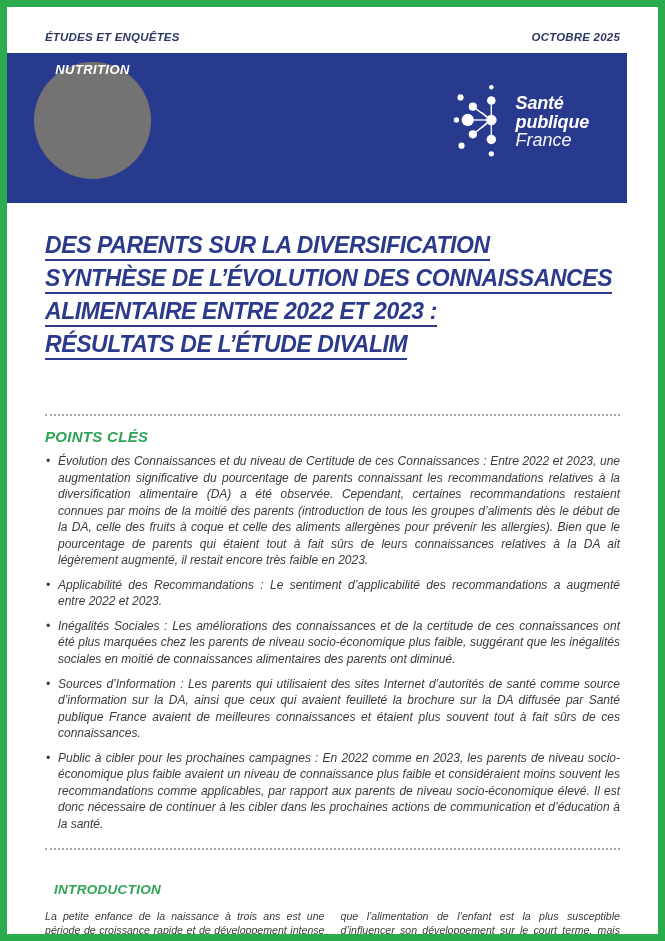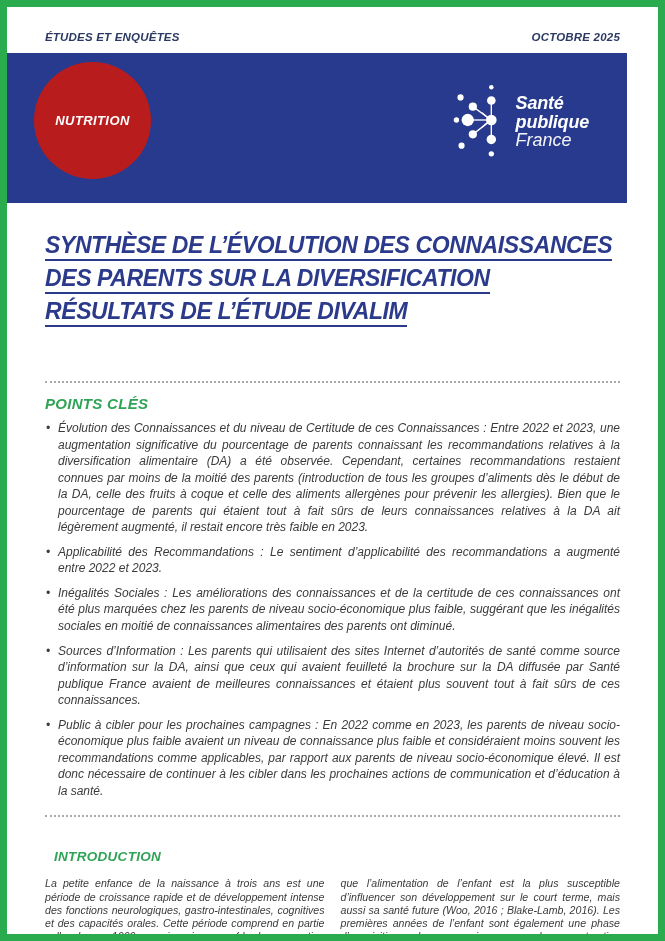--- a/index.html
+++ b/index.html
@@ -37,23 +37,23 @@
     height: 150px;
     background: #283a8d;
   }
   .category-circle {
     position: absolute;
     left: 27px;
     top: 9px;
     width: 117px;
     height: 117px;
     border-radius: 50%;
-    background: #b91c1c;
-    display: flex;
-    align-items: center;
+    background: #737373;
+    display: flex;
+    align-items: flex-start;
     justify-content: center;
   }
   .category-circle span {
     color: #ffffff;
     font-size: 13px;
     font-weight: 700;
     letter-spacing: 0.4px;
   }
   .logo {
     position: absolute;
@@ -184,22 +184,23 @@
         <span class="bold">Santé</span>
         <span class="bold">publique</span>
         <span class="light">France</span>
       </span>
     </div>
   </div>
 
   <div class="content">
 
     <div class="title-block">
+      <span class="tline"><span>DES PARENTS SUR LA DIVERSIFICATION</span></span>
       <span class="tline"><span>SYNTHÈSE DE L’ÉVOLUTION DES CONNAISSANCES</span></span>
-      <span class="tline"><span>DES PARENTS SUR LA DIVERSIFICATION</span></span>
+      <span class="tline"><span>ALIMENTAIRE ENTRE 2022 ET 2023 :</span></span>
       <span class="tline"><span>RÉSULTATS DE L’ÉTUDE DIVALIM</span></span>
     </div>
 
     <div class="points">
       <h2>POINTS CLÉS</h2>
       <ul>
         <li>Évolution des Connaissances et du niveau de Certitude de ces Connaissances : Entre 2022 et 2023, une augmentation significative du pourcentage de parents connaissant les recommandations relatives à la diversification alimentaire (DA) a été observée. Cependant, certaines recommandations restaient connues par moins de la moitié des parents (introduction de tous les groupes d’aliments dès le début de la DA, celle des fruits à coque et celle des aliments allergènes pour prévenir les allergies). Bien que le pourcentage de parents qui étaient tout à fait sûrs de leurs connaissances relatives à la DA ait légèrement augmenté, il restait encore très faible en 2023.</li>
         <li>Applicabilité des Recommandations : Le sentiment d’applicabilité des recommandations a augmenté entre 2022 et 2023.</li>
         <li>Inégalités Sociales : Les améliorations des connaissances et de la certitude de ces connaissances ont été plus marquées chez les parents de niveau socio-économique plus faible, suggérant que les inégalités sociales en moitié de connaissances alimentaires des parents ont diminué.</li>
         <li>Sources d’Information : Les parents qui utilisaient des sites Internet d’autorités de santé comme source d’information sur la DA, ainsi que ceux qui avaient feuilleté la brochure sur la DA diffusée par Santé publique France avaient de meilleures connaissances et étaient plus souvent tout à fait sûrs de ces connaissances.</li>

